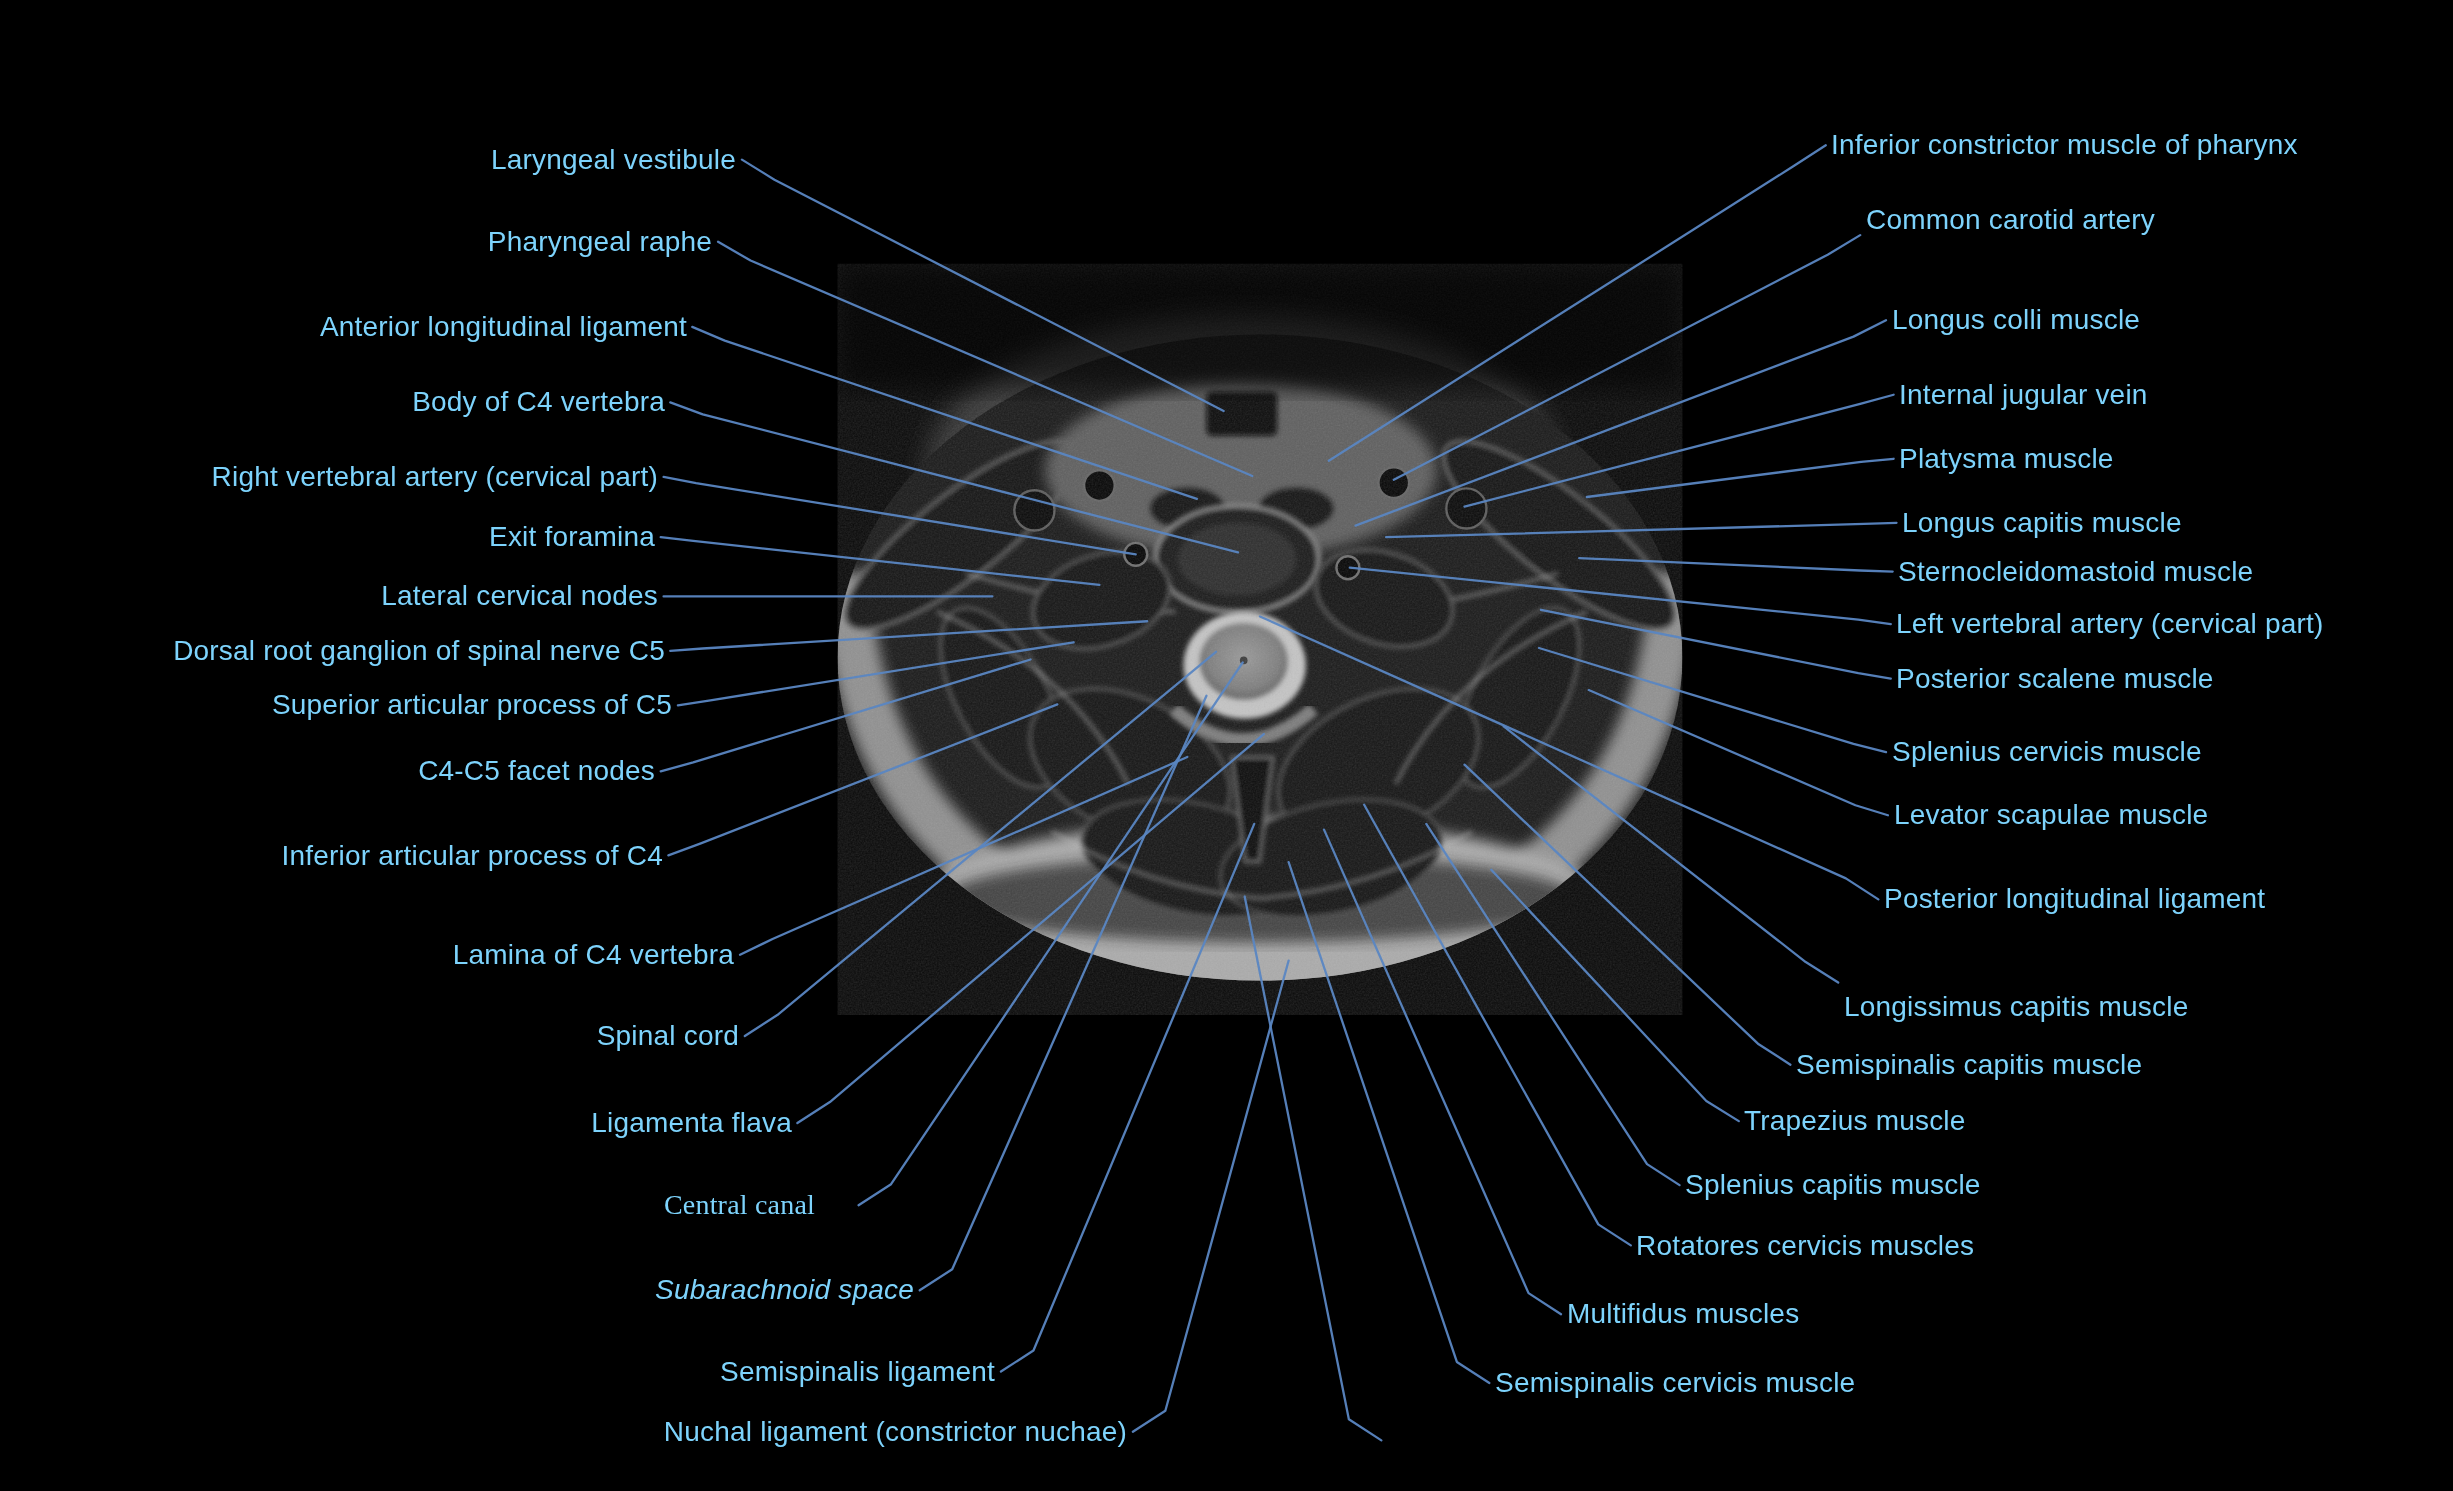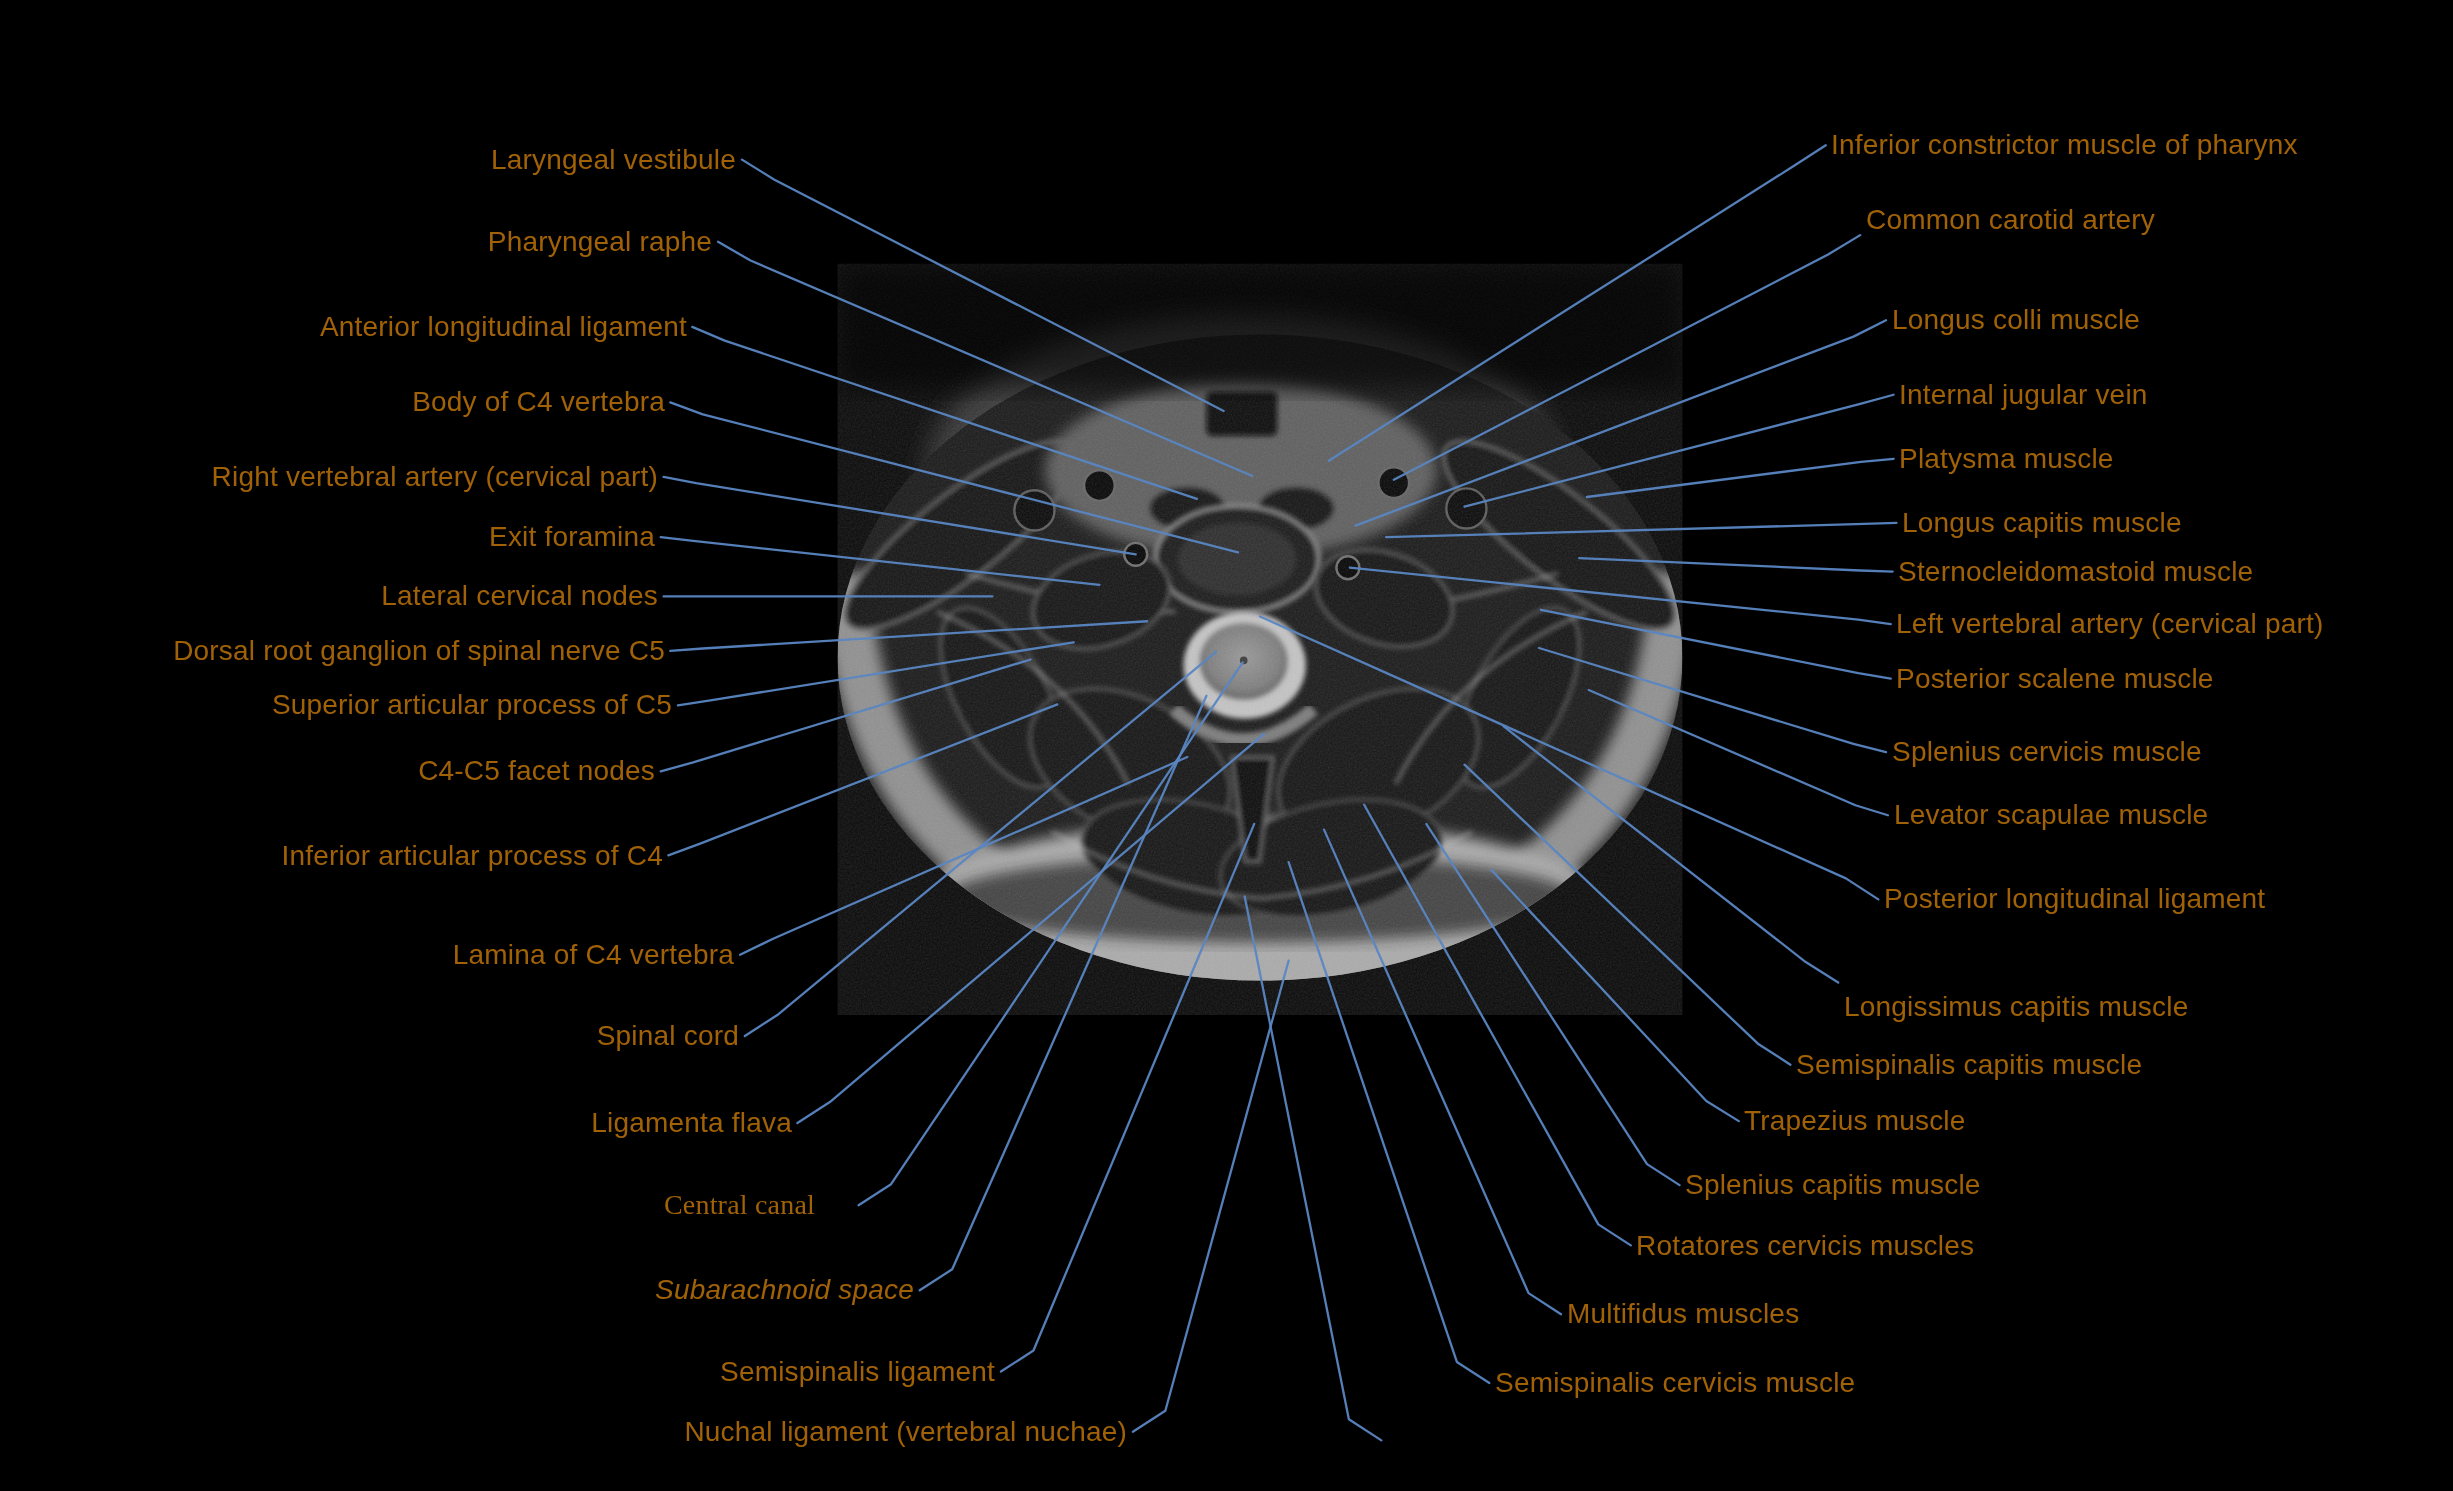--- a/index.html
+++ b/index.html
@@ -22,21 +22,21 @@
     width: 2454px;
     height: 1491px;
     display: block;
   }
   .label {
     position: absolute;
     transform: translateY(-50%);
     white-space: nowrap;
     font-size: 28px;
     letter-spacing: 0.2px;
-    color: #a16207;
+    color: #7dd3fc;
     text-shadow: 0 0 3.8px rgba(0,0,0,0.9);
     line-height: 1.1;
   }
   .label.left  { text-align: right; }
   .label.right { text-align: left; }
 </style>
 </head>
 <body>
 
 <div id="stage">
@@ -184,21 +184,21 @@
       <div class="label left" style="right: 1789px; top: 651px;">Dorsal root ganglion of spinal nerve C5</div>
       <div class="label left" style="right: 1782px; top: 705px;">Superior articular process of C5</div>
       <div class="label left" style="right: 1799px; top: 771px;">C4-C5 facet nodes</div>
       <div class="label left" style="right: 1791px; top: 856px;">Inferior articular process of C4</div>
       <div class="label left" style="right: 1720px; top: 955px;">Lamina of C4 vertebra</div>
       <div class="label left" style="right: 1715px; top: 1036px;">Spinal cord</div>
       <div class="label left" style="right: 1662px; top: 1123px;">Ligamenta flava</div>
       <div class="label left" style="right: 1639px; top: 1205px; font-family: Liberation Serif, serif;">Central canal</div>
       <div class="label left" style="right: 1540px; top: 1290px; font-style: italic;">Subarachnoid space</div>
       <div class="label left" style="right: 1459px; top: 1372px;">Semispinalis ligament</div>
-      <div class="label left" style="right: 1327px; top: 1432px;">Nuchal ligament (vertebral nuchae)</div>
+      <div class="label left" style="right: 1327px; top: 1432px;">Nuchal ligament (constrictor nuchae)</div>
       <div class="label right" style="left: 1831px; top: 145px;">Inferior constrictor muscle of pharynx</div>
       <div class="label right" style="left: 1866px; top: 220px;">Common carotid artery</div>
       <div class="label right" style="left: 1892px; top: 320px;">Longus colli muscle</div>
       <div class="label right" style="left: 1899px; top: 395px;">Internal jugular vein</div>
       <div class="label right" style="left: 1899px; top: 459px;">Platysma muscle</div>
       <div class="label right" style="left: 1902px; top: 523px;">Longus capitis muscle</div>
       <div class="label right" style="left: 1898px; top: 572px;">Sternocleidomastoid muscle</div>
       <div class="label right" style="left: 1896px; top: 624px;">Left vertebral artery (cervical part)</div>
       <div class="label right" style="left: 1896px; top: 679px;">Posterior scalene muscle</div>
       <div class="label right" style="left: 1892px; top: 752px;">Splenius cervicis muscle</div>

